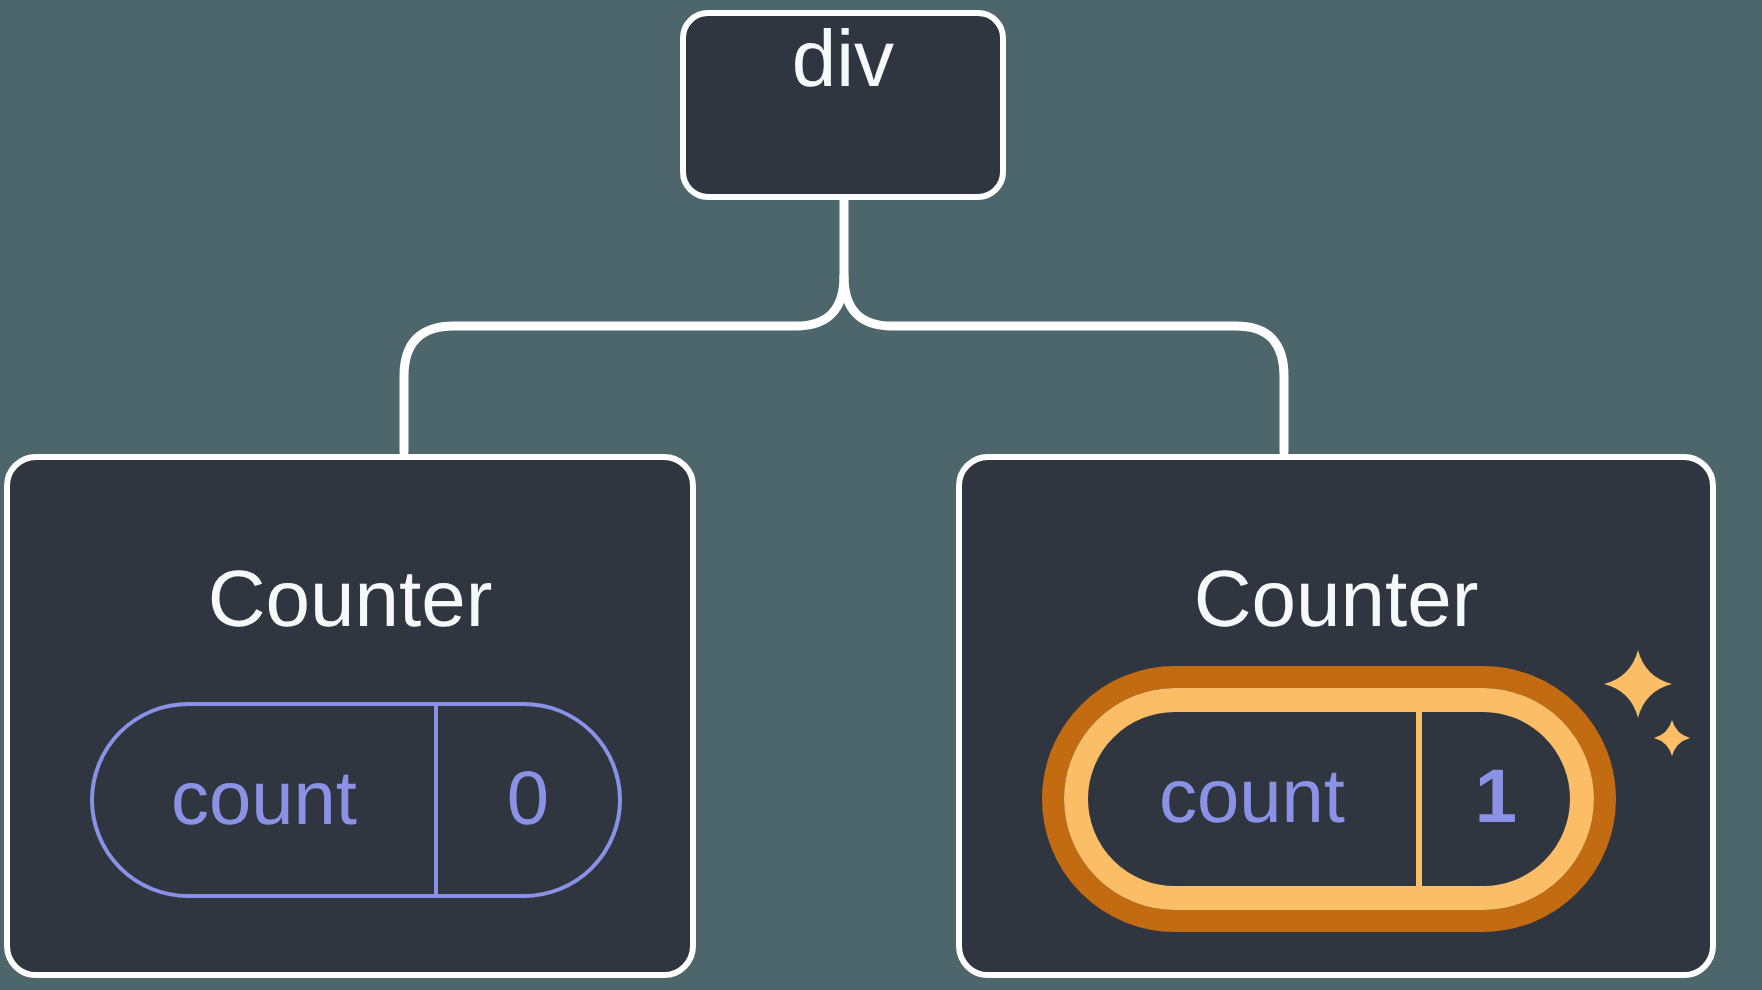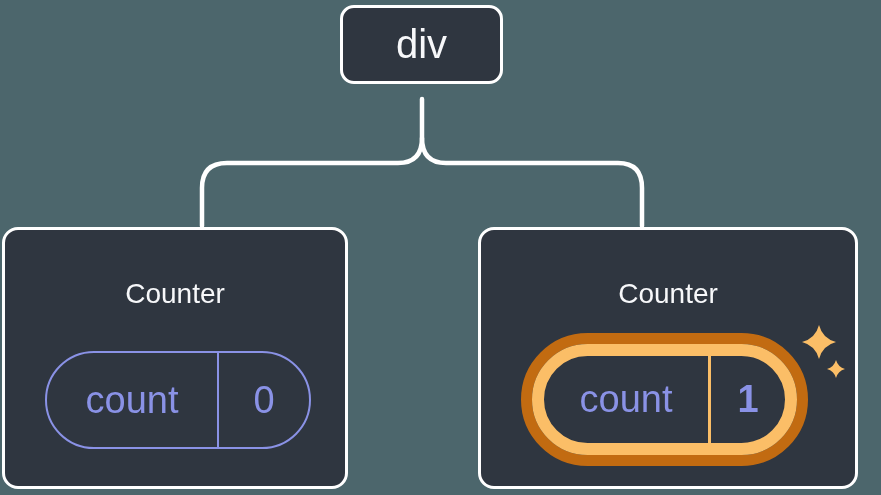--- a/index.html
+++ b/index.html
@@ -15,38 +15,38 @@
   *{margin:0;padding:0;box-sizing:border-box;}
   html,body{width:881px;height:495px;overflow:hidden;}
   body{
     position:relative;
     background:var(--background);
     font-family:"Liberation Sans", sans-serif;
   }
   .stage{position:absolute;inset:0;width:881px;height:495px;}
   .connector-svg{position:absolute;left:0;top:0;}
   .node-div{
-    position:absolute;left:340px;top:5px;width:163px;height:79px;
+    position:absolute;left:340px;top:5px;width:163px;height:95px;
     background:var(--node-bg);
     border:3px solid var(--node-border);
     border-radius:14px;
-    display:flex;align-items:center;justify-content:center;
+    display:flex;justify-content:center;
     color:var(--title-text);font-size:40px;
   }
   .card{
     position:absolute;top:227px;height:262px;
     background:var(--node-bg);
     border:3px solid var(--node-border);
     border-radius:16px;
   }
   .card-left{left:2px;width:346px;}
   .card-right{left:478px;width:380px;}
   .card-title{
     position:absolute;top:48px;left:0;width:100%;
-    text-align:center;color:var(--title-text);font-size:28px;
+    text-align:center;color:var(--title-text);font-size:40px;
   }
   
   .pill{
     position:absolute;left:40px;top:121px;width:266px;height:98px;
     border:2px solid var(--state-accent);
     border-radius:49px;
     display:flex;align-items:stretch;
     color:var(--state-accent);font-size:38px;
   }
   .pill .seg-name{flex:1;display:flex;align-items:center;justify-content:center;}

